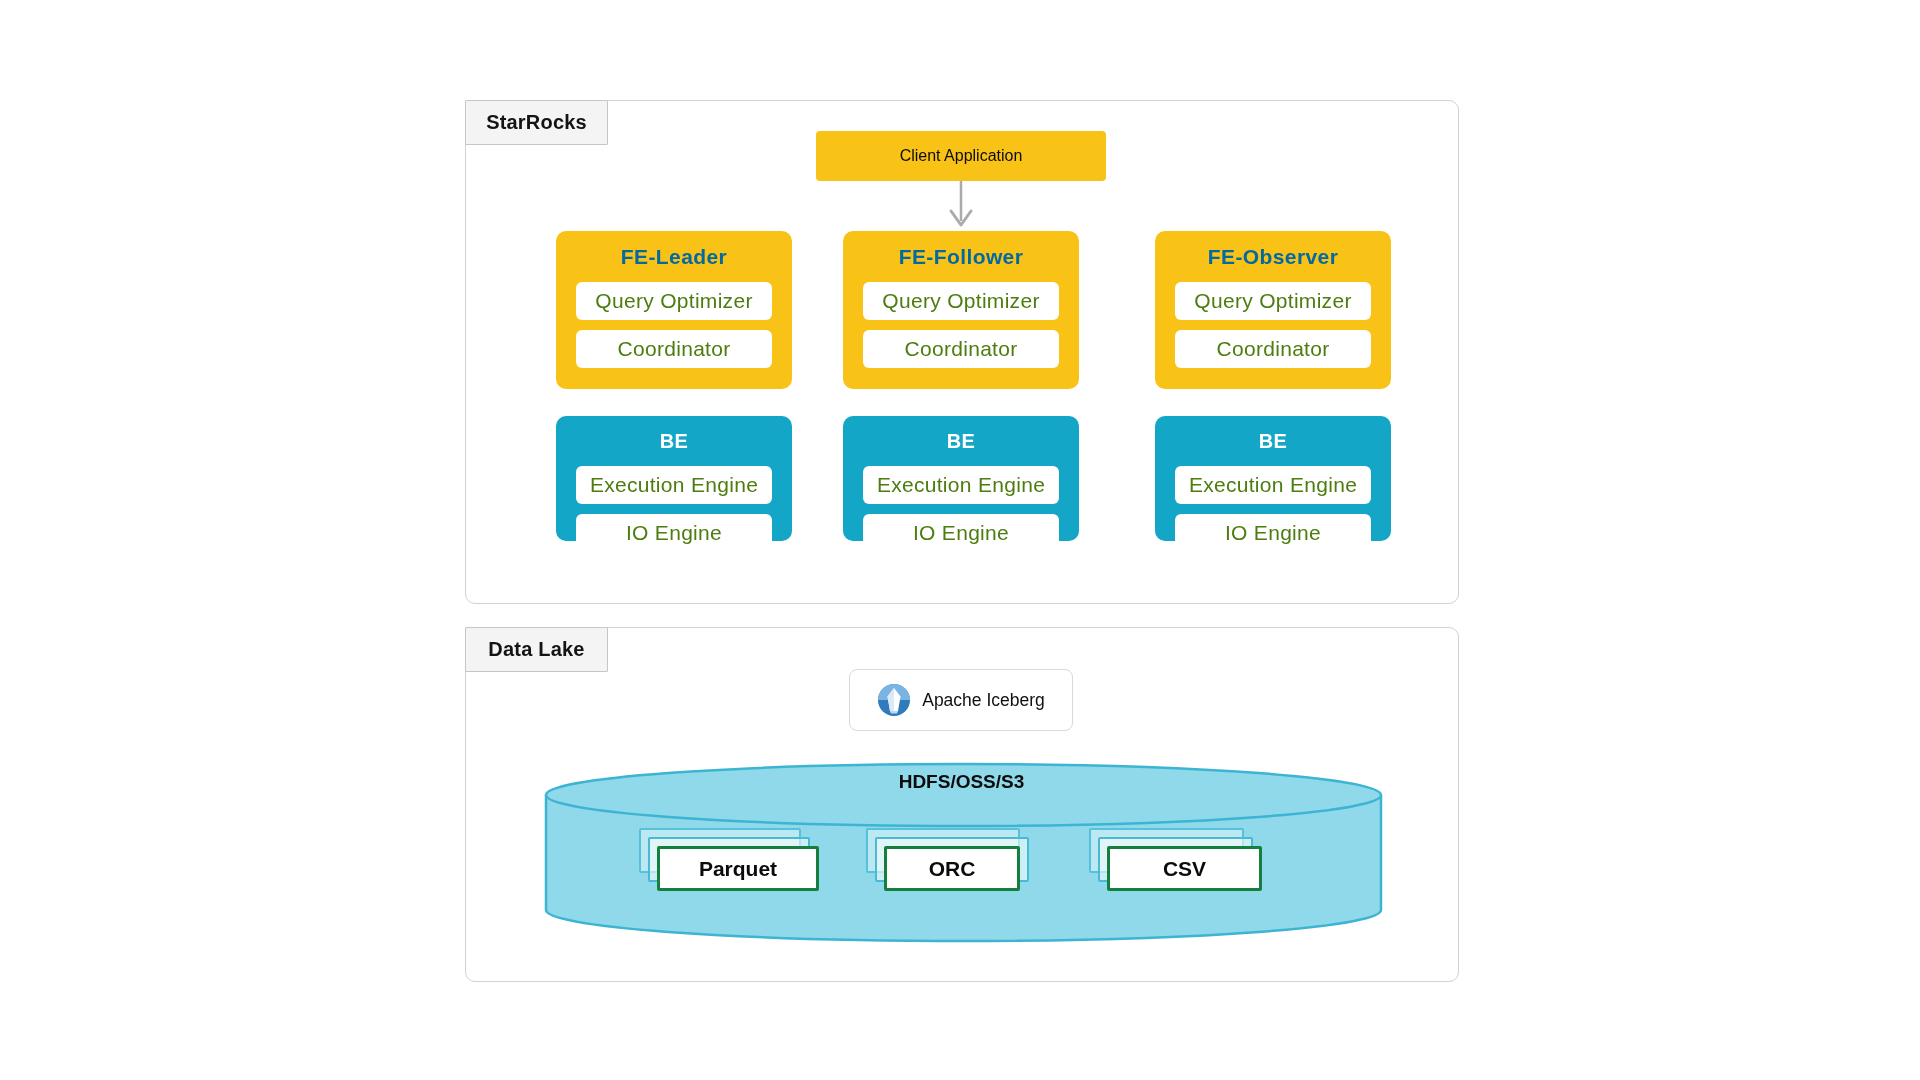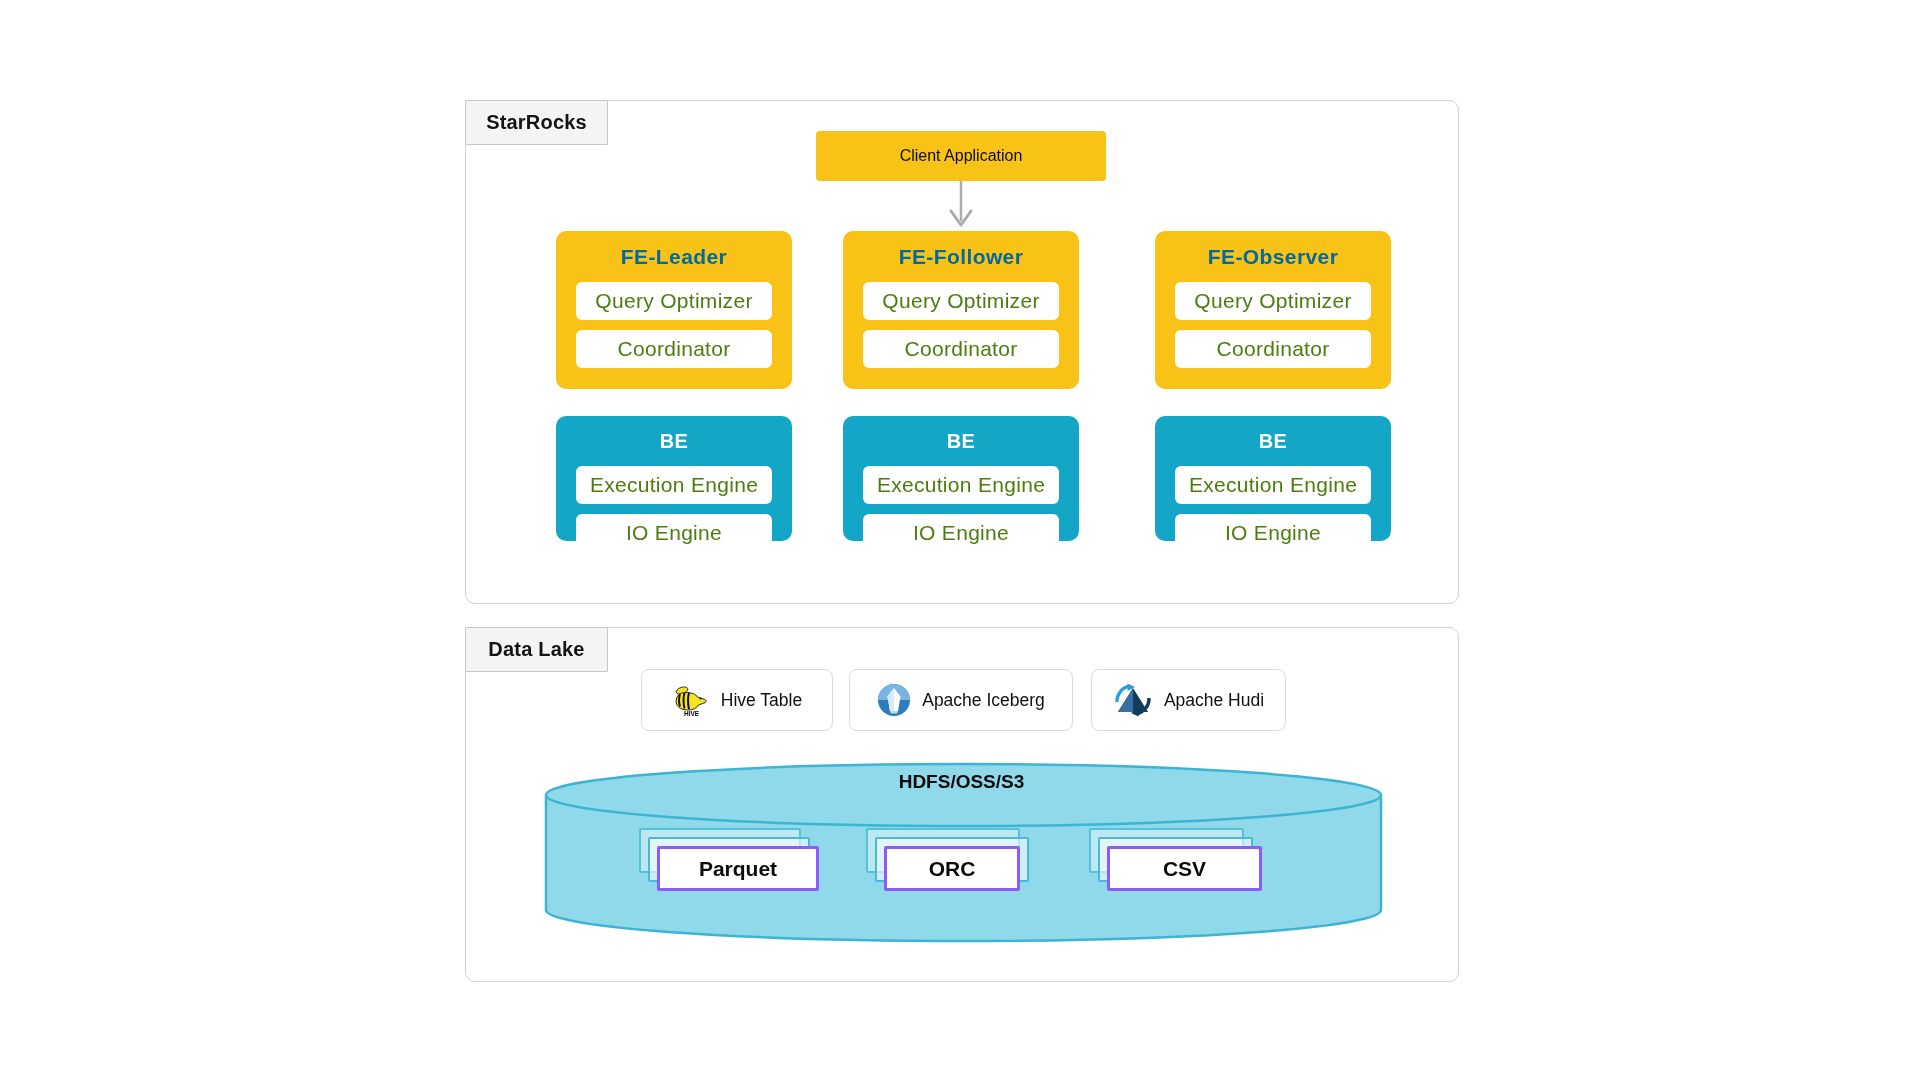--- a/index.html
+++ b/index.html
@@ -58,21 +58,21 @@
     font-size:19px;font-weight:600;color:#0c0c0c;
   }
   .stack{position:absolute;top:218px;}
   .stack-parquet{left:191px;}
   .stack-orc{left:418px;}
   .stack-csv{left:641px;}
   .layer{position:absolute;box-sizing:border-box;border-radius:2px;}
   .layer.b2{left:-18px;top:-18px;background:rgba(255,255,255,.40);border:2px solid #55c1db;}
   .layer.b1{left:-9px;top:-9px;background:rgba(255,255,255,.55);border:2px solid #49b9d6;}
   .layer.front{
-    left:0;top:0;background:#ffffff;border:3px solid #8b5cf6;
+    left:0;top:0;background:#ffffff;border:3px solid #15803d;
     display:flex;align-items:center;justify-content:center;
     font-size:21px;font-weight:700;color:#0b0b0b;
   }
 </style>
 </head>
 <body>
 
 <section class="panel" style="left:465px;top:100px;width:992px;height:502px;">
 
   <div class="panel-label">StarRocks</div>
@@ -114,55 +114,32 @@
     <div class="node-title">BE</div>
     <div class="node-item">Execution Engine</div>
     <div class="node-item">IO Engine</div>
   </div>
 </section>
 
 <section class="panel" style="left:465px;top:627px;width:992px;height:353px;">
 
   <div class="panel-label">Data Lake</div>
 
-  <div class="lake-btn btn-hive">
-    <svg width="38" height="32" viewBox="0 0 38 32">
-      <ellipse cx="10" cy="6.5" rx="6" ry="3.2" fill="#f2e025" stroke="#1a1a1a" stroke-width="0.8" transform="rotate(-18 10 6.5)"></ellipse>
-      <path d="M4,18 Q4,8.5 14,8.5 Q23,8.5 25.5,13 L33,15.5 Q35.3,16.6 33.3,18.6 L26.5,21 Q23.5,26 15.5,26 Q5.5,26 4,18 Z" fill="#f5e41f" stroke="#1a1a1a" stroke-width="0.9"></path>
-      <path d="M8,10.5 Q6,16 8,22.5" stroke="#111" stroke-width="2" fill="none"></path>
-      <path d="M12.5,9 Q10.5,16 12.5,24.5" stroke="#111" stroke-width="2" fill="none"></path>
-      <path d="M17,8.8 Q15,16 17,25.2" stroke="#111" stroke-width="2" fill="none"></path>
-      <circle cx="28.5" cy="14.6" r="1" fill="#111"></circle>
-      <text x="12" y="31.5" font-size="6.5" font-weight="bold" fill="#000" font-family="Liberation Sans, sans-serif">HIVE</text>
-    </svg>
-    <span>Hive Table</span>
-  </div>
 
   <div class="lake-btn btn-iceberg">
     <svg width="34" height="34" viewBox="0 0 34 34">
       <circle cx="17" cy="17" r="16" fill="#2f7bbb"></circle>
       <path d="M1,17 A16,16 0 0 1 33,17 Z" fill="#79b4e2"></path>
       <polygon points="17,5 23.5,13.5 21,28 13,28 10.5,13.5" fill="#ffffff"></polygon>
       <polygon points="17,5 17,28 13,28 10.5,13.5" fill="#d9ebf9"></polygon>
       <polygon points="13,28 21,28 20,30.5 14,30.5" fill="#bcd9f0"></polygon>
     </svg>
     <span>Apache Iceberg</span>
   </div>
 
-  <div class="lake-btn btn-hudi">
-    <svg width="40" height="34" viewBox="0 0 40 34">
-      <polygon points="20,5 35,29 5,29" fill="#123b5c"></polygon>
-      <polygon points="20,5 20,29 5,29" fill="#356fa5"></polygon>
-      <path d="M4,19 A15.5,15.5 0 0 1 16,3.2" stroke="#2b9fdb" stroke-width="3.4" fill="none"></path>
-      <polygon points="14.5,0.5 22,4 14.5,8" fill="#2b9fdb"></polygon>
-      <path d="M36,15 A15.5,15.5 0 0 1 24,30.8" stroke="#123b5c" stroke-width="3.4" fill="none"></path>
-      <polygon points="25.5,33.5 18,30 25.5,26" fill="#123b5c"></polygon>
-    </svg>
-    <span>Apache Hudi</span>
-  </div>
 
   <svg class="cylinder-svg" width="839" height="186" viewBox="0 0 839 186">
     <path d="M2,35 V150 A417.5,31 0 0 0 837,150 V35" fill="#8fd9ea" stroke="#3cb4d2" stroke-width="2.5"></path>
     <ellipse cx="419.5" cy="35" rx="417.5" ry="31" fill="#8fd9ea" stroke="#3cb4d2" stroke-width="2.5"></ellipse>
   </svg>
   <div class="cyl-title">HDFS/OSS/S3</div>
 
   <div class="stack stack-parquet">
     <div class="layer b2" style="width:162px;height:45px;"></div>
     <div class="layer b1" style="width:162px;height:45px;"></div>

